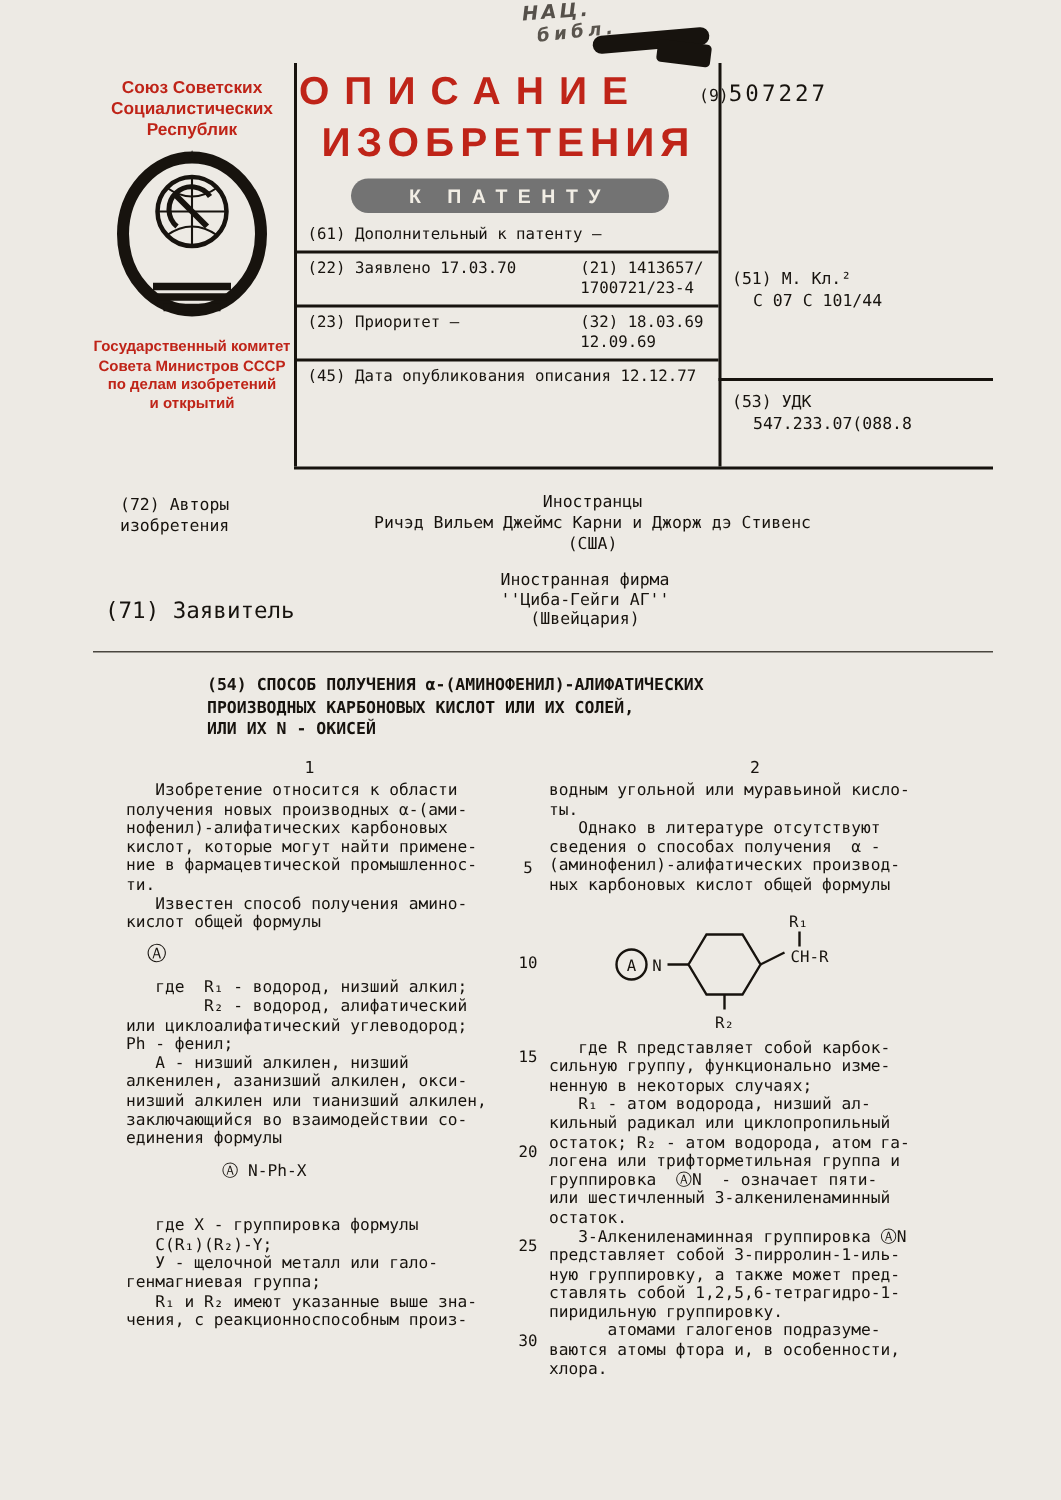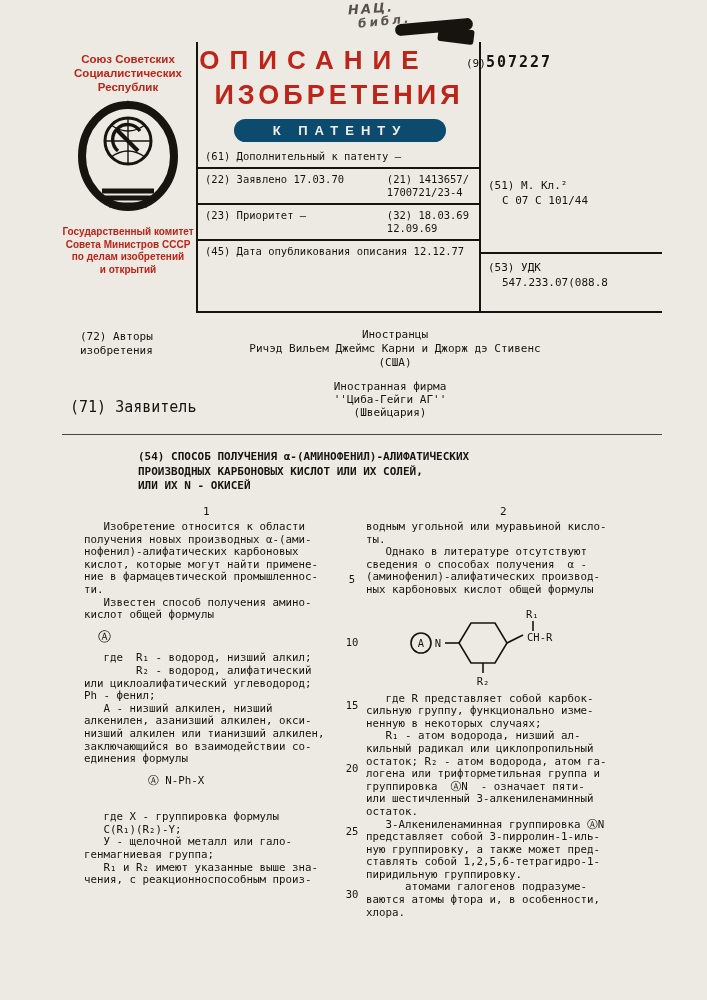--- a/index.html
+++ b/index.html
@@ -29,33 +29,33 @@
   .hline { position:absolute; background:#17130e; height:2px; }
   .header-bottom { left:196px; top:311px; width:466px; }
   .right-sep { left:479px; top:252px; width:183px; }
   .authors-rule { left:62px; top:434px; width:600px; height:1px; background:#4a463f; }
 
   
   .t1 { position:absolute; left:198px; top:45px; width:232px; text-align:center;
         font:bold 26px "Liberation Sans", sans-serif; letter-spacing:10px; }
   .t2 { position:absolute; left:198px; top:80px; width:282px; text-align:center;
         font:bold 27px "Liberation Sans", sans-serif; letter-spacing:4px; }
-  .banner { position:absolute; left:234px; top:119px; width:212px; height:23px; background:#0c4a6e;
+  .banner { position:absolute; left:234px; top:119px; width:212px; height:23px; background:#737373;
             border-radius:12px; color:#f2eee5; font:bold 13px "Liberation Sans", sans-serif;
             letter-spacing:7px; text-align:center; line-height:23px; }
 
   .fields { position:absolute; left:197px; top:146px; width:282px; font-size:10.5px; line-height:13px; }
   .frow { display:flex; justify-content:space-between; padding:4px 10px 4px 8px; border-bottom:2px solid #17130e; }
   .frow.last { border-bottom:none; }
   .frow span { white-space:pre-line; }
 
   
   .pubnum { position:absolute; left:466px; top:52px; }
   .pn-label { font-size:11px; }
-  .pn-value { font-size:15px; font-weight:bold; letter-spacing:2px; }
+  .pn-value { font-size:15px; font-weight:normal; letter-spacing:2px; }
   .klass { position:absolute; left:488px; top:178px; font-size:11px; line-height:15px; }
   .udk   { position:absolute; left:488px; top:260px; font-size:11px; line-height:15px; }
   .indent { padding-left:14px; }
 
   
   .lbl72 { position:absolute; left:80px; top:330px; width:130px; font-size:11px; line-height:14px; }
   .val72 { position:absolute; left:205px; top:328px; width:380px; text-align:center; font-size:11px; line-height:14px; }
   .lbl71 { position:absolute; left:70px; top:398px; font-size:15px; }
   .val71 { position:absolute; left:240px; top:380px; width:300px; text-align:center; font-size:11px; line-height:13px; }
 

